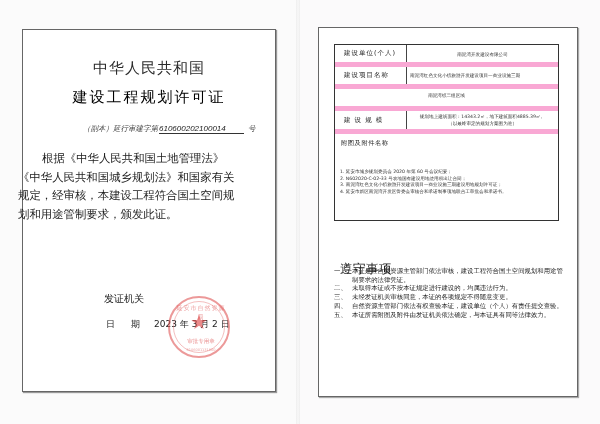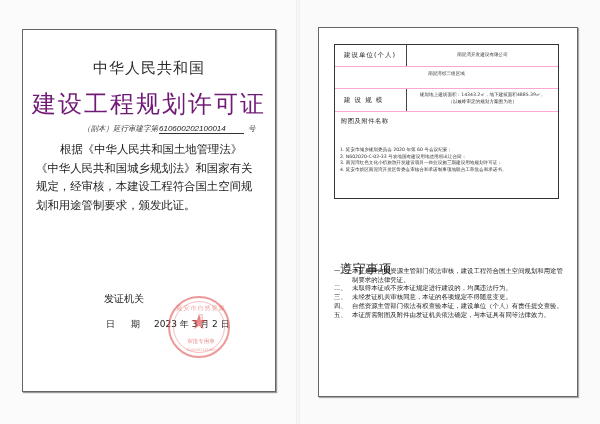--- a/index.html
+++ b/index.html
@@ -8,43 +8,43 @@
   .sheet { position:absolute; background:#fdfdfd; }
   #sheet-left { left:0; top:0; width:296px; height:424px; background:#fbfbfb; }
   #sheet-right { left:300px; top:0; width:300px; height:424px; background:#fbfafb; }
   .fold { position:absolute; left:296px; top:0; width:4px; height:424px; background:linear-gradient(90deg,#eee,#f8f8f8,#eee); }
 
   .frame { position:absolute; border:1px solid #555; background:#fff;padding-left:47px; }
   #frame-left { left:22px; top:29px; width:254px; height:363px; border-color:#666; box-shadow:1px 1px 1px #999; }
   #frame-right { left:318px; top:27px; width:260px; height:370px; border-color:#666; box-shadow:1px 1px 1px #aaa; }
 
   .country { position:absolute; left:0; width:100%; top:29px; text-align:center; font-family:"DejaVu Serif", serif; font-size:15px; letter-spacing:1px; color:#2a2a2a; }
-  .doc-title { position:absolute; left:0; width:100%; top:58px; text-align:center; font-size:24px; letter-spacing:2px; color:#701a75; font-weight:normal; }
+  .doc-title { position:absolute; left:0; width:100%; top:58px; text-align:center; font-size:15px; letter-spacing:2px; color:#000000; font-weight:normal; }
   .serial { position:absolute; left:60px; top:94px; font-family:"DejaVu Serif", serif; font-size:7.5px; color:#444; white-space:nowrap;font-style:italic; }
   .serial .num { display:inline-block; width:85px; border-bottom:1px solid #333; font-family:"Liberation Sans", sans-serif; font-size:8px; color:#222; margin-left:1px; }
   .serial .hao { margin-left:4px; }
 
   .basis { position:absolute; left:16px; top:30px; width:226px; font-size:11.4px; line-height:18.5px; color:#1c1c1c; text-indent:24px; }
-  .basis-wrap { position:absolute; left:18px; top:140px; width:240px; height:100px;margin-left:18px; }
+  .basis-wrap { position:absolute; left:18px; top:149px; width:240px; height:100px; }
 
   .issuer { position:absolute; left:104px; top:292px; font-size:10px; color:#222; }
   .date-row { position:absolute; left:106px; top:318px; font-size:9px; color:#222; white-space:nowrap; }
   .date-row .lbl1 { margin-right:16px; }
   .date-row .lbl2 { margin-right:14px; }
 
   .seal { position:absolute; left:168px; top:296px; width:62px; height:62px; border-radius:50%; border:2px solid rgba(220,70,70,0.55); }
   .seal .inner { position:absolute; left:3px; top:3px; right:3px; bottom:3px; border-radius:50%; border:1px solid rgba(220,70,70,0.35); }
   .seal .star { position:absolute; left:20px; top:14px; font-size:20px; color:rgba(220,60,60,0.6); line-height:20px; }
   .seal .arc { position:absolute; left:6px; top:6px; font-size:6px; color:rgba(220,70,70,0.55); width:50px; text-align:center; letter-spacing:1px; }
   .seal .bottom-text { position:absolute; left:6px; top:40px; width:50px; text-align:center; font-size:5.5px; color:rgba(220,70,70,0.6); }
   .seal .code { position:absolute; left:8px; top:50px; width:46px; text-align:center; font-size:3.5px; color:rgba(220,70,70,0.5); }
 
   
   .tbl { position:absolute; left:334px; top:44px; width:225px; border:1px solid #333; background:#fff; }
-  .tbl-row { display:flex; border-bottom:1px solid #f9a8d4; }
+  .tbl-row { display:flex; border-bottom:5px solid #f9a8d4; }
   .tbl-row .label { width:72px; border-right:1px solid #444; font-size:6.5px; padding-left:9px; display:flex; align-items:center; color:#222; letter-spacing:1px; }
   .tbl-row .value { flex:1; font-size:4.6px; color:#333; text-align:center; padding:4px 2px; line-height:7px; white-space:nowrap; overflow:hidden; }
   .r1 { height:22px; } .r2 { height:22px; } .r3 { height:22px; } .r4 { height:23px; }
   .r1 .value { padding-top:6px; } .r2 .value { padding-top:5px; text-align:left; padding-left:3px; } .r3 .value { padding-top:3px; }
   .r4 .value { padding-top:2px; }
   .attach { height:86px; padding:5px 0 0 6px; position:relative; }
   .attach .att-title { font-size:6.3px; color:#222; letter-spacing:0.5px; }
   .attach ol { list-style:none; position:absolute; left:5px; top:35px; }
   .attach li { font-size:4.6px; color:#333; line-height:6.5px; white-space:nowrap; }
 
@@ -83,20 +83,24 @@
   <div class="code">6106001131600</div>
 </div>
 
 <div class="frame" id="frame-right"></div>
 
 <div class="tbl">
   <div class="tbl-row r1">
     <div class="label">建设单位(个人)</div>
     <div class="value">南泥湾开发建设有限公司</div>
   </div>
+  <div class="tbl-row r2">
+    <div class="label">建设项目名称</div>
+    <div class="value">南泥湾红色文化小镇旅游开发建设项目—商业设施三期</div>
+  </div>
   <div class="tbl-row r3">
     <div class="value">南泥湾镇二组区域</div>
   </div>
   <div class="tbl-row r4">
     <div class="label">建 设 规 模</div>
     <div class="value">
       <div>规划地上建筑面积：14343.2㎡，地下建筑面积4885.39㎡。</div>
       <div>（以最终审定的规划方案图为准）</div>
     </div>
   </div>

